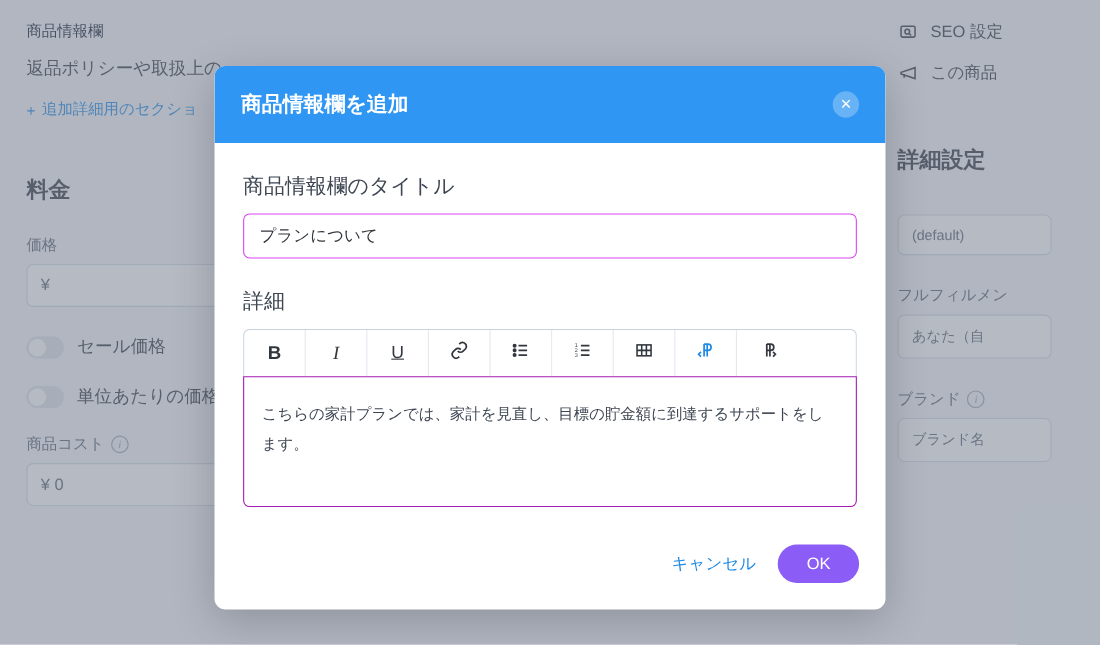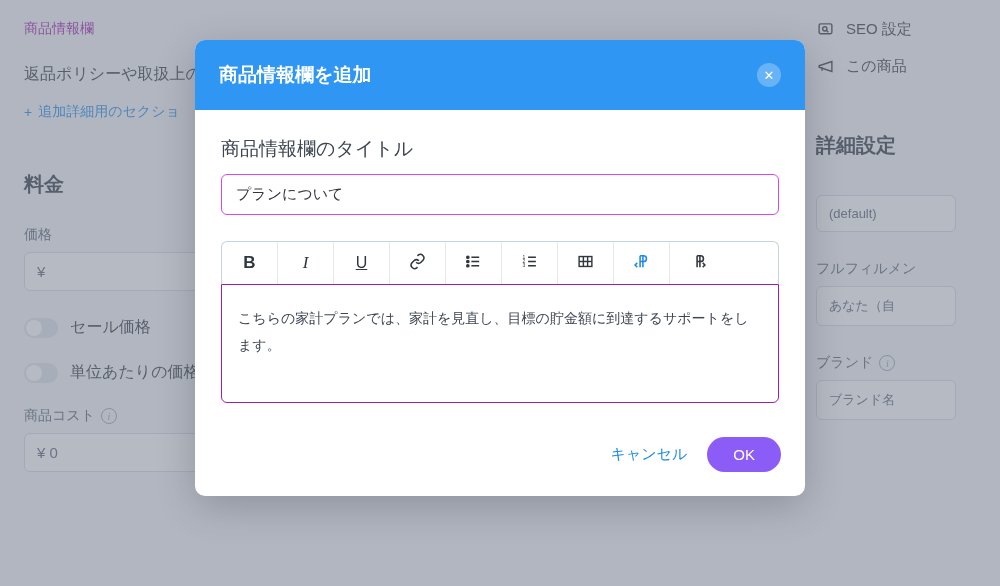--- a/index.html
+++ b/index.html
@@ -26,22 +26,22 @@
     .bg-left {
       flex: 1;
       max-width: 840px;
     }
     .bg-right {
       width: 180px;
       padding-left: 20px;
     }
     .section-label {
       font-size: 14px;
-      color: #a21caf;
-      margin-bottom: 26px;
+      color: #0f172a;
+      margin-bottom: 14px;
     }
     .section-sub {
       font-size: 16px;
       color: #32373e;
       margin-bottom: 18px;
     }
     .add-link {
       color: #1e8ae6;
       font-size: 14px;
       display: flex;
@@ -149,23 +149,23 @@
       align-items: center;
       gap: 6px;
     }
 
     
     .overlay {
       position: absolute;
       inset: 0;
       background: rgba(120, 130, 145, 0.55);
       display: flex;
-      align-items: flex-start;
+      align-items: center;
       justify-content: center;
-      padding-top: 40px;
+      padding-top: 28px;
     }
     .modal {
       width: 610px;
       background: #fff;
       border-radius: 10px;
       box-shadow: 0 10px 40px rgba(0,0,0,0.2);
       overflow: hidden;
     }
     .modal-header {
       background: #2f96f3;
@@ -340,20 +340,21 @@
     <div class="modal-header">
       <div class="modal-title">商品情報欄を追加</div>
       <div class="modal-close">
         <span>✕</span>
       </div>
     </div>
     <div class="modal-body">
       <div class="m-label">商品情報欄のタイトル</div>
       <input class="m-input" value="プランについて" style="">
 
+      <div class="m-label">詳細</div>
       <div class="toolbar">
         <div class="tool-btn">
           <span style="font-weight:900;font-size:17px">B</span>
         </div>
         <div class="tool-btn">
           <span style="font-style:italic;font-family:serif;font-size:17px">I</span>
         </div>
         <div class="tool-btn">
           <span style="text-decoration:underline;font-size:16px">U</span>
         </div>

